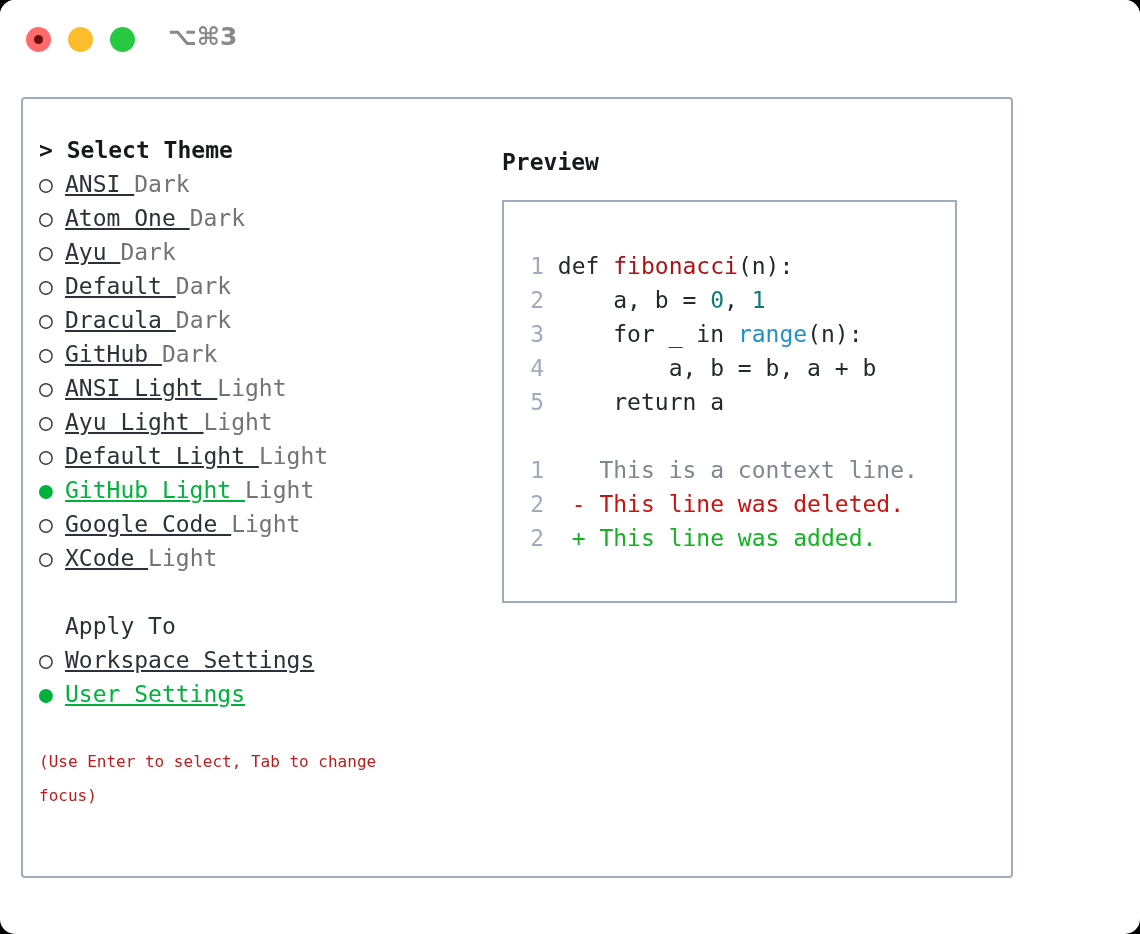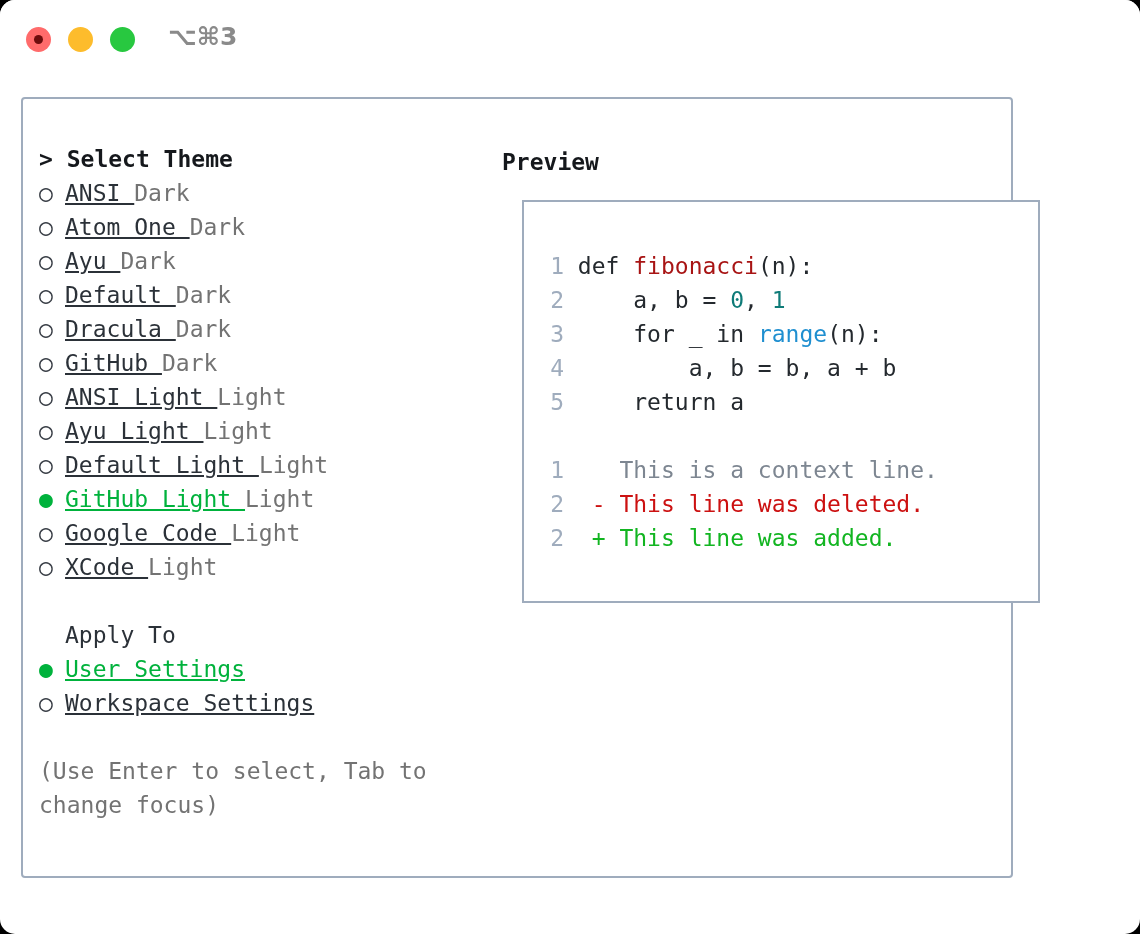--- a/index.html
+++ b/index.html
@@ -91,21 +91,21 @@
   .columns {
     position: absolute;
     left: 0; top: 0;
     width: 100%; height: 100%;
   }
 
   
   .left-col {
     position: absolute;
     left: 16px;
-    top: 43px;
+    top: 34px;
     width: 440px;
   }
 
   .list-head {
     font-size: 23px;
     font-weight: bold;
     color: #15181c;
     line-height: 34px;
     white-space: pre;
   }
@@ -133,50 +133,49 @@
   .apply-head {
     font-size: 23px;
     color: #2b3138;
     line-height: 34px;
     white-space: pre;
     padding-left: 26px;
   }
 
   .hint {
     margin-top: 34px;
-    font-size: 23px;
-    line-height: 34px;
-    color: #737373;
+    font-size: 16px;
+    line-height: 34px;
+    color: #b91c1c;
     width: 404px;
     white-space: pre-wrap;
   }
 
   
   .right-col {
     position: absolute;
     left: 479px;
     top: 46px;
     width: 490px;
   }
   .preview-head {
     font-size: 23px;
     font-weight: bold;
     color: #15181c;
     line-height: 34px;
     white-space: pre;
   }
   .preview-box {
     margin-top: 21px;
-    width: 518px;
+    width: 455px;
     height: 403px;
     border: 2px solid #9facbd;
     box-sizing: border-box;
     background: #ffffff;
     position: relative;
-    margin-left: 20px;
   }
   .code {
     position: absolute;
     left: 12px;
     top: 47px;
     font-size: 23px;
     line-height: 34px;
     white-space: pre;
   }
   .code .ln {
@@ -230,22 +229,22 @@
             <div class="theme-row selected"><span class="bullet">● </span><span class="tname">GitHub Light </span><span class="tkind">Light</span></div>
             <div class="theme-row"><span class="bullet">○ </span><span class="tname">Google Code </span><span class="tkind">Light</span></div>
             <div class="theme-row"><span class="bullet">○ </span><span class="tname">XCode </span><span class="tkind">Light</span></div>
           </div>
 
         <div class="section-gap"></div>
 
         <div class="apply-head">Apply To</div>
 
         <div id="apply-list">
+            <div class="theme-row"><span class="bullet">○ </span><span class="tname">Workspace Settings</span></div>
             <div class="theme-row selected"><span class="bullet">● </span><span class="tname">User Settings</span></div>
-            <div class="theme-row"><span class="bullet">○ </span><span class="tname">Workspace Settings</span></div>
           </div>
 
         <div class="hint">(Use Enter to select, Tab to change focus)</div>
       </div>
 
       <div class="right-col">
         <div class="preview-head">Preview</div>
 
         <div class="preview-box">
           <div class="code" id="code-area"><div><span class="ln">1</span><span class="plain"> </span><span class="plain">def </span><span class="fn">fibonacci</span><span class="plain">(n):</span></div><div><span class="ln">2</span><span class="plain"> </span><span class="plain">    a, b = </span><span class="num">0</span><span class="plain">, </span><span class="num">1</span></div><div><span class="ln">3</span><span class="plain"> </span><span class="plain">    for _ in </span><span class="builtin">range</span><span class="plain">(n):</span></div><div><span class="ln">4</span><span class="plain"> </span><span class="plain">        a, b = b, a + b</span></div><div><span class="ln">5</span><span class="plain"> </span><span class="plain">    return a</span></div><div class="blank-line">&nbsp;</div><div><span class="ln">1</span><span class="ctx">    </span><span class="ctx">This is a context line.</span></div><div><span class="ln">2</span><span class="del">  - </span><span class="del">This line was deleted.</span></div><div><span class="ln">2</span><span class="add">  + </span><span class="add">This line was added.</span></div></div>

